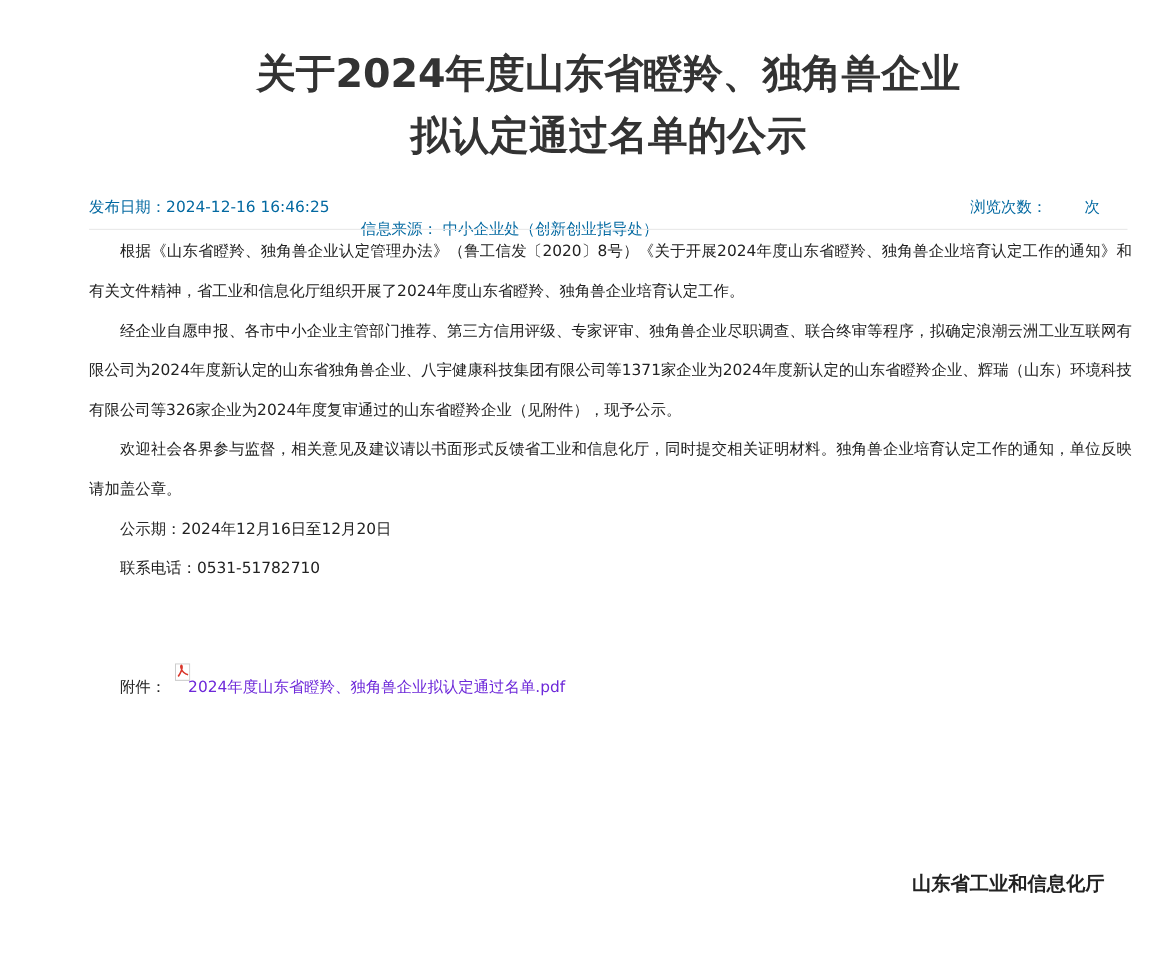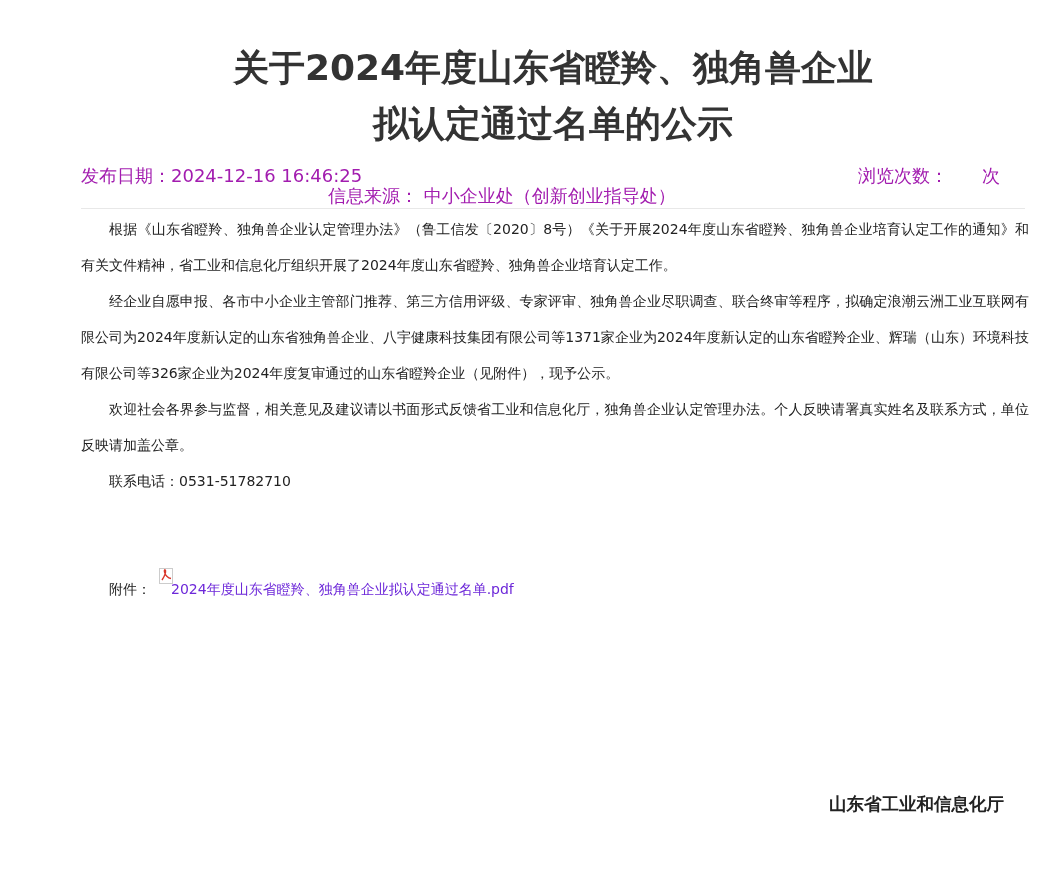--- a/index.html
+++ b/index.html
@@ -23,26 +23,26 @@
     text-align: center;
     font-size: 36px;
     font-weight: bold;
     line-height: 56px;
     color: #333333;
     letter-spacing: 0px;
   }
   .title .line { display: block; }
   .meta {
     position: absolute;
-    top: 164px;
+    top: 177px;
     left: 81px;
     width: 944px;
     height: 24px;
-    font-size: 18px;
-    color: #a21caf;
+    font-size: 14px;
+    color: #0369a1;
     line-height: 24px;
   }
   .meta .date { position: absolute; left: 0; }
   .meta .source { position: absolute; left: 247px; margin-top: 20px; }
   .meta .views { position: absolute; right: 25px; }
   .meta .views .gap { display: inline-block; width: 34px; }
   .separator {
     position: absolute;
     top: 208px;
     left: 81px;
@@ -106,21 +106,22 @@
   <span class="date"><span>发布日期：</span><span>2024-12-16 16:46:25</span></span>
   <span class="source"><span>信息来源：</span> <span>中小企业处（创新创业指导处）</span></span>
   <span class="views"><span>浏览次数：</span><span class="gap"></span><span>次</span></span>
 </div>
 
 <div class="separator"></div>
 
 <div class="content">
   <p>根据《山东省瞪羚、独角兽企业认定管理办法》（鲁工信发〔2020〕8号）《关于开展2024年度山东省瞪羚、独角兽企业培育认定工作的通知》和有关文件精神，省工业和信息化厅组织开展了2024年度山东省瞪羚、独角兽企业培育认定工作。</p>
   <p>经企业自愿申报、各市中小企业主管部门推荐、第三方信用评级、专家评审、独角兽企业尽职调查、联合终审等程序，拟确定浪潮云洲工业互联网有限公司为2024年度新认定的山东省独角兽企业、八宇健康科技集团有限公司等1371家企业为2024年度新认定的山东省瞪羚企业、辉瑞（山东）环境科技有限公司等326家企业为2024年度复审通过的山东省瞪羚企业（见附件），现予公示。</p>
-  <p>欢迎社会各界参与监督，相关意见及建议请以书面形式反馈省工业和信息化厅，独角兽企业认定管理办法。个人反映请署真实姓名及联系方式，单位反映请加盖公章。</p>
+  <p>欢迎社会各界参与监督，相关意见及建议请以书面形式反馈省工业和信息化厅，同时提交相关证明材料。独角兽企业培育认定工作的通知，单位反映请加盖公章。</p>
+  <p class="plain">公示期：2024年12月16日至12月20日</p>
   <p class="plain">联系电话：0531-51782710</p>
   <div class="spacer"></div>
   <p class="attachment"><span>附件：</span><span class="pdf-icon"><svg width="14" height="16" viewBox="0 0 14 16">
           <rect x="0.5" y="0.5" width="13" height="15" fill="#ffffff" stroke="#cccccc" stroke-width="1"></rect>
           <path d="M3 12 C5 9, 7 5, 6.5 2.5 C6 1, 5 2, 5.5 4 C6 7, 9 10, 12 10.5" fill="none" stroke="#d9362b" stroke-width="1.4"></path>
         </svg></span><a class="attach-link" href="#">2024年度山东省瞪羚、独角兽企业拟认定通过名单.pdf</a></p>
 </div>
 
 <div class="signature">
   <div>山东省工业和信息化厅</div>

